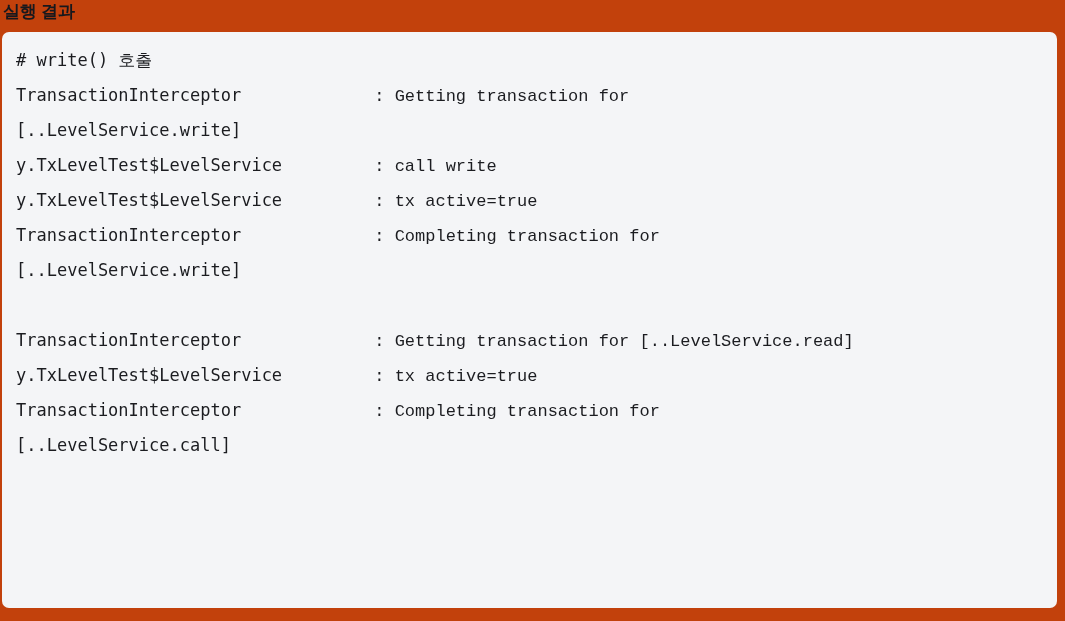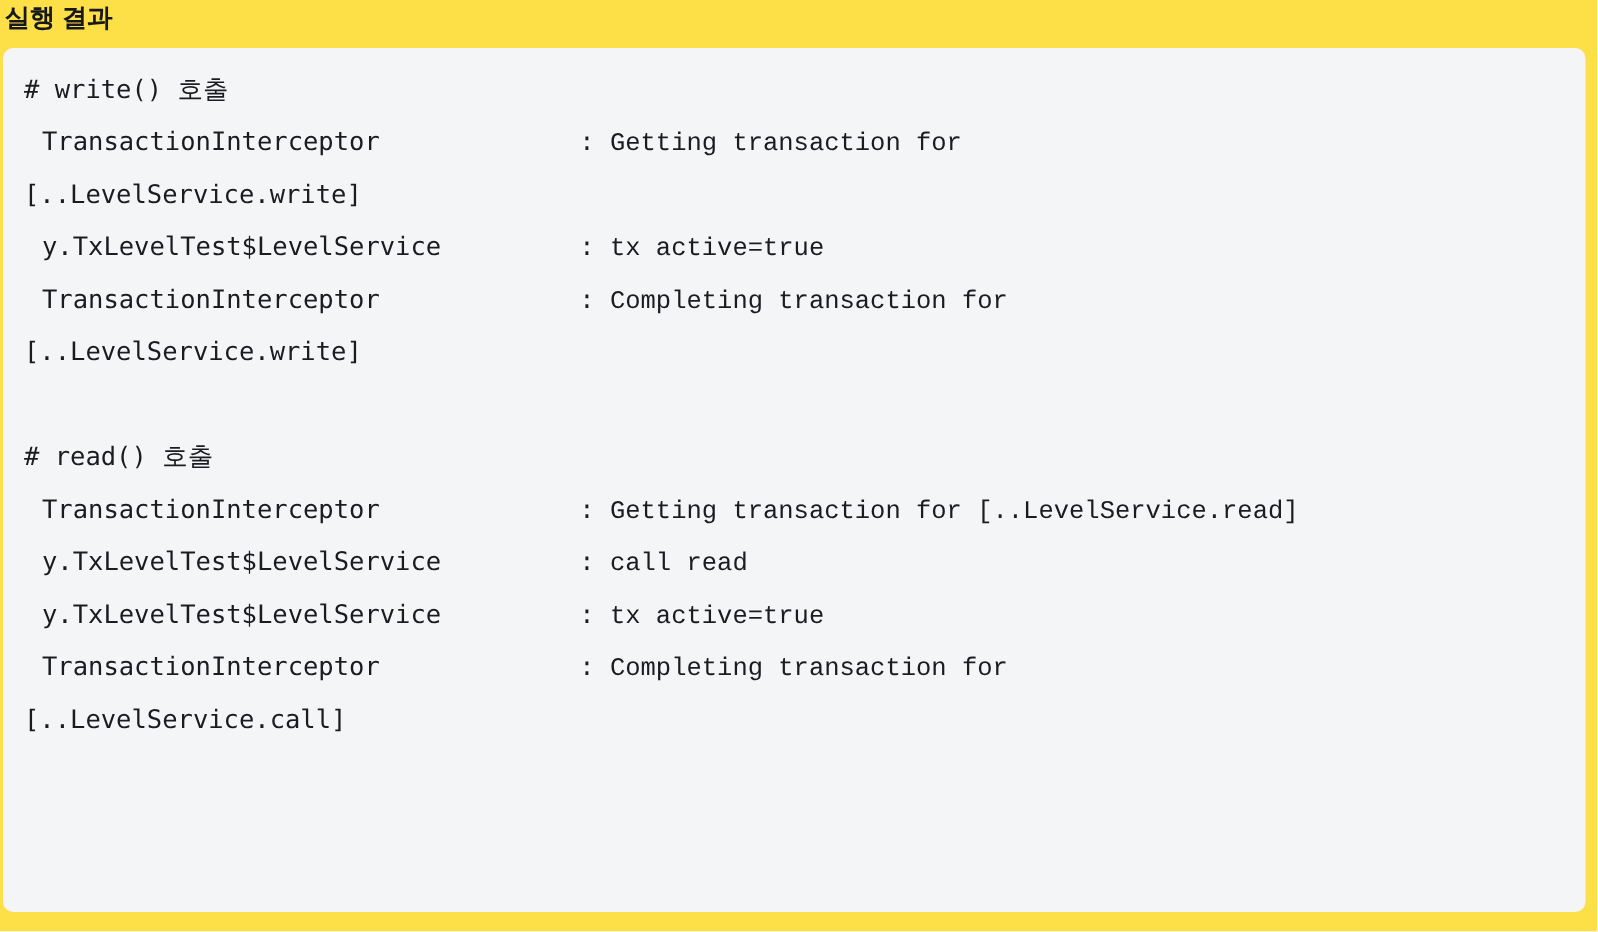--- a/index.html
+++ b/index.html
@@ -11,21 +11,21 @@
     width: 1065px;
     height: 621px;
     overflow: hidden;
     font-family: "Liberation Sans", sans-serif;
     -webkit-font-smoothing: antialiased;
   }
   .page {
     position: relative;
     width: 1065px;
     height: 621px;
-    background: #fde047;
+    background: #c2410c;
   }
   .section-title {
     position: absolute;
     left: 3px;
     top: 1px;
     font-family: "Liberation Sans", sans-serif;
     font-size: 17px;
     font-weight: 700;
     color: #16181d;
     letter-spacing: -0.2px;
@@ -53,45 +53,43 @@
     height: 35px;
     color: #1b1c20;
     white-space: pre;
     letter-spacing: 0px;
   }
   .code-line.blank {
     color: transparent;
   }
   .logger {
     display: inline;
-    margin-left: 12px;
   }
   .msg {
     display: inline;
     font-family: Liberation Mono, monospace;
   }
 </style>
 </head>
 <body>
 
 <div class="page">
 
   <div class="section-title">실행 결과</div>
 
   <div class="code-block">
     <div class="code-inner">
         <div class="code-line"># write() 호출</div>
         <div class="code-line"><span class="logger">TransactionInterceptor             </span><span class="msg">: Getting transaction for</span></div>
         <div class="code-line">[..LevelService.write]</div>
+        <div class="code-line"><span class="logger">y.TxLevelTest$LevelService         </span><span class="msg">: call write</span></div>
         <div class="code-line"><span class="logger">y.TxLevelTest$LevelService         </span><span class="msg">: tx active=true</span></div>
         <div class="code-line"><span class="logger">TransactionInterceptor             </span><span class="msg">: Completing transaction for</span></div>
         <div class="code-line">[..LevelService.write]</div>
         <div class="code-line blank">&nbsp;</div>
-        <div class="code-line"># read() 호출</div>
         <div class="code-line"><span class="logger">TransactionInterceptor             </span><span class="msg">: Getting transaction for [..LevelService.read]</span></div>
-        <div class="code-line"><span class="logger">y.TxLevelTest$LevelService         </span><span class="msg">: call read</span></div>
         <div class="code-line"><span class="logger">y.TxLevelTest$LevelService         </span><span class="msg">: tx active=true</span></div>
         <div class="code-line"><span class="logger">TransactionInterceptor             </span><span class="msg">: Completing transaction for</span></div>
         <div class="code-line">[..LevelService.call]</div>
       </div>
   </div>
 
 </div>
 
 </body></html>

